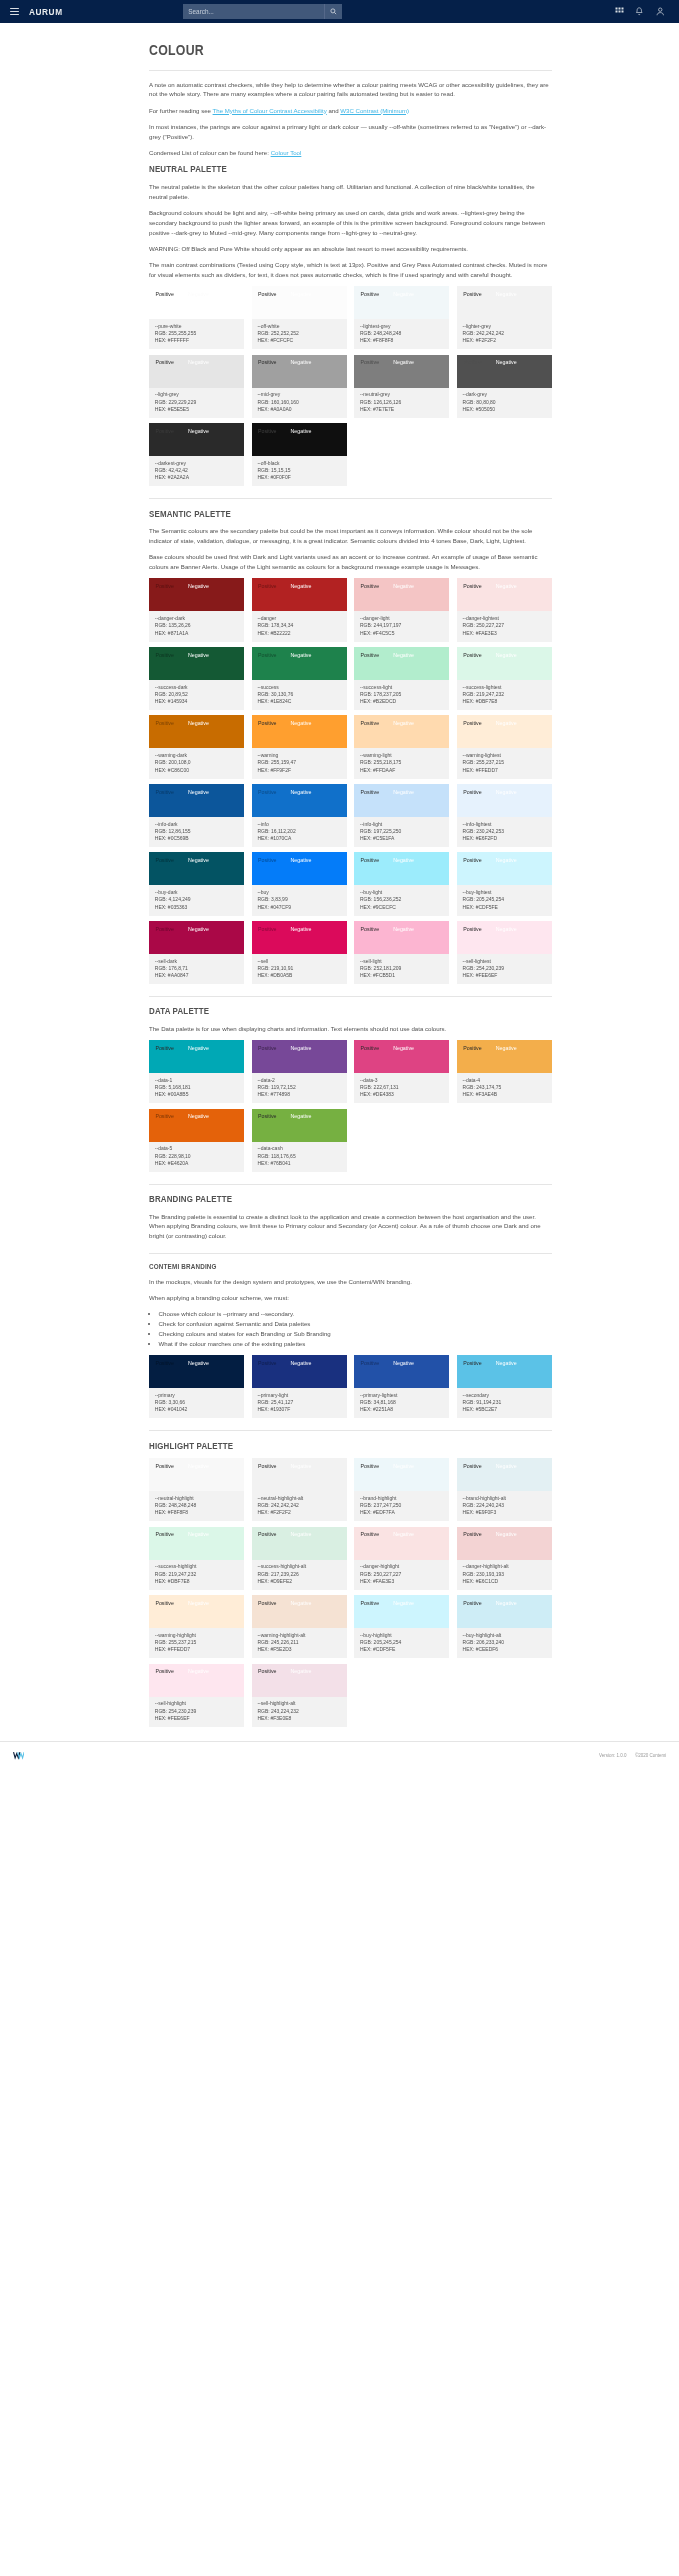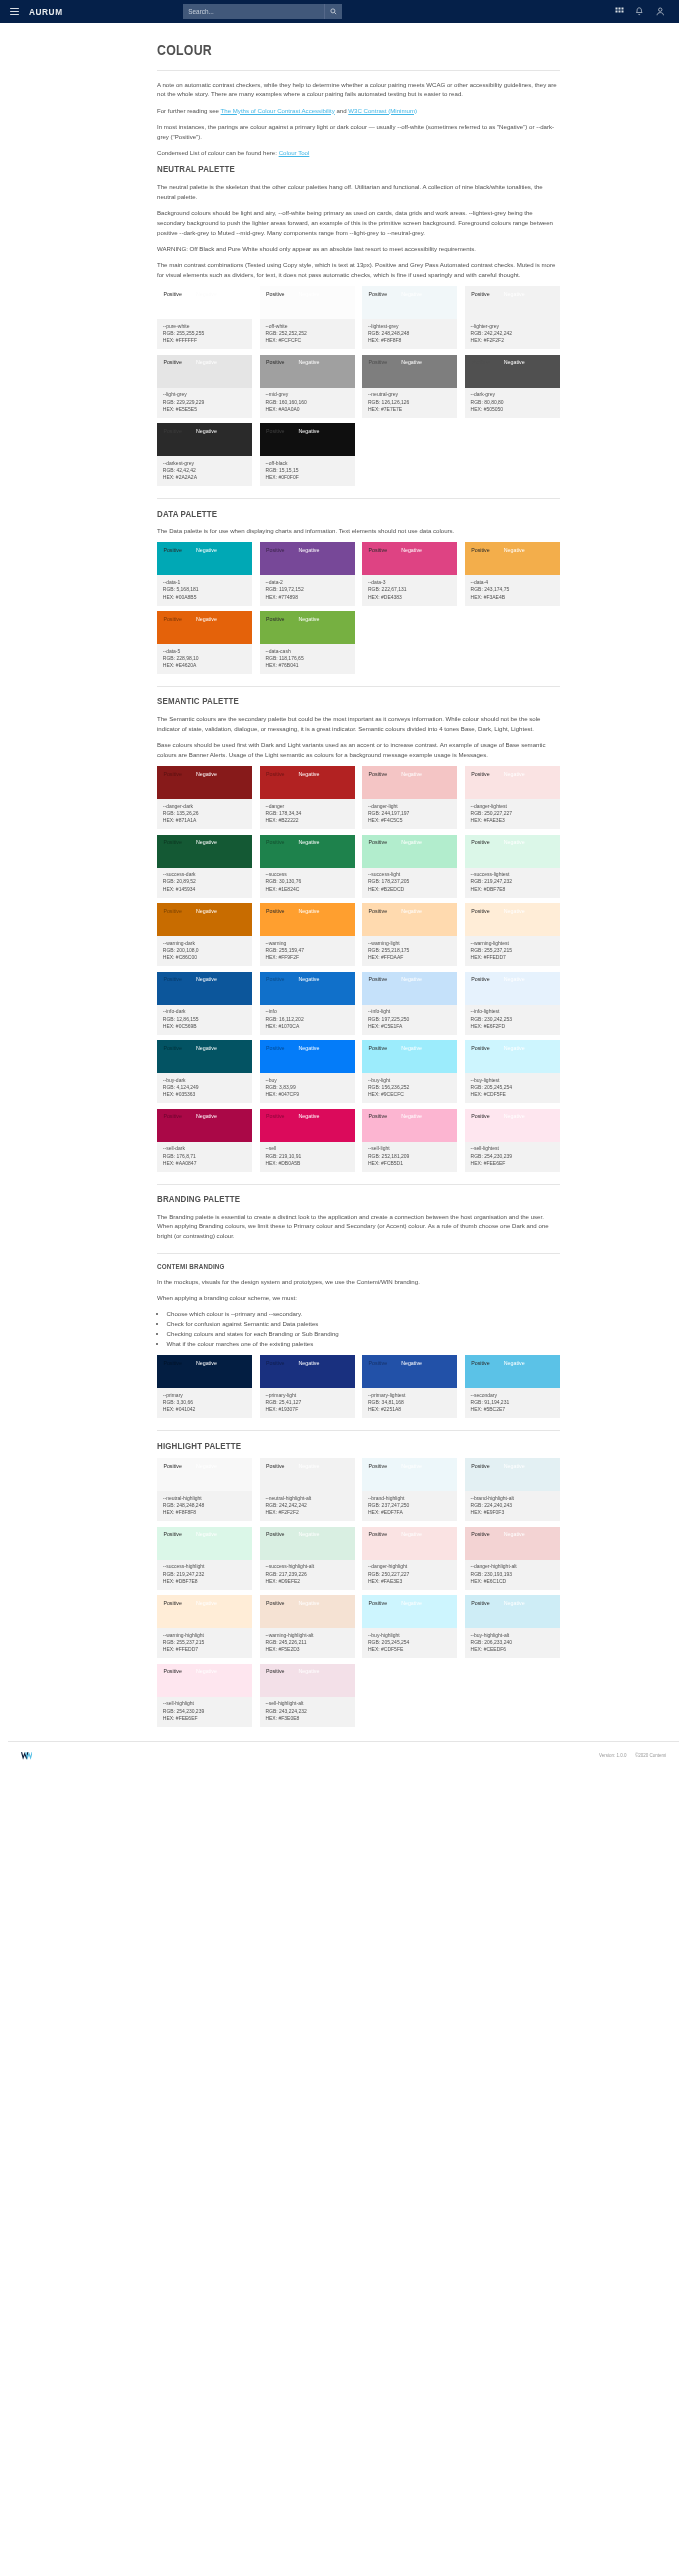--- a/index.html
+++ b/index.html
@@ -69,21 +69,21 @@
     display: flex;
     align-items: center;
     gap: 11.7px;
     padding-right: 5.3px;
   }
   .tb-icon { cursor: pointer; display: flex; align-items: center; }
 
   
   .page {
     width: 679px;
-    padding: 0 0 0 8px;
+    padding: 0 0 0 0;
   }
   .content {
     width: 403px;
     margin: 0 0 0 149px;
     padding-top: 19px;
   }
   h1.page-title {
     font-size: 14px;
     font-weight: bold;
     letter-spacing: 0.3px;
@@ -364,359 +364,359 @@
               <div class="swatch-meta">
                 <span class="meta-line">--off-black</span>
                 <span class="meta-line">RGB: 15,15,15</span>
                 <span class="meta-line">HEX: #0F0F0F</span>
               </div>
             </div>
           </div>
         </div>
         <div class="section">
           <hr class="section-divider">
-          <h2 class="section-title">DATA PALETTE</h2>
-          <p class="copy">The Data palette is for use when displaying charts and information. Text elements should not use data colours.</p>
+          <h2 class="section-title">SEMANTIC PALETTE</h2>
+          <p class="copy">The Semantic colours are the secondary palette but could be the most important as it conveys information. While colour should not be the sole indicator of state, validation, dialogue, or messaging, it is a great indicator. Semantic colours divided into 4 tones Base, Dark, Light, Lightest.</p>
+          <p class="copy">Base colours should be used first with Dark and Light variants used as an accent or to increase contrast. An example of usage of Base semantic colours are Banner Alerts. Usage of the Light semantic as colours for a background message example usage is Messages.</p>
           <div class="swatch-grid">
             <div class="swatch">
-              <div class="swatch-chip" style="background: rgb(0, 168, 181);">
-                <span class="chip-lbl chip-pos" style="color: rgb(42, 42, 42);">Positive</span>
-                <span class="chip-lbl chip-neg" style="color: rgb(255, 255, 255);">Negative</span>
-              </div>
-              <div class="swatch-meta">
-                <span class="meta-line">--data-1</span>
-                <span class="meta-line">RGB: 5,168,181</span>
-                <span class="meta-line">HEX: #00A8B5</span>
-              </div>
-            </div>
-            <div class="swatch">
-              <div class="swatch-chip" style="background: rgb(119, 72, 152);">
-                <span class="chip-lbl chip-pos" style="color: rgb(58, 34, 73);">Positive</span>
-                <span class="chip-lbl chip-neg" style="color: rgb(255, 255, 255);">Negative</span>
-              </div>
-              <div class="swatch-meta">
-                <span class="meta-line">--data-2</span>
-                <span class="meta-line">RGB: 119,72,152</span>
-                <span class="meta-line">HEX: #774898</span>
-              </div>
-            </div>
-            <div class="swatch">
-              <div class="swatch-chip" style="background: rgb(222, 67, 131);">
-                <span class="chip-lbl chip-pos" style="color: rgb(42, 42, 42);">Positive</span>
-                <span class="chip-lbl chip-neg" style="color: rgb(255, 255, 255);">Negative</span>
-              </div>
-              <div class="swatch-meta">
-                <span class="meta-line">--data-3</span>
-                <span class="meta-line">RGB: 222,67,131</span>
-                <span class="meta-line">HEX: #DE4383</span>
-              </div>
-            </div>
-            <div class="swatch">
-              <div class="swatch-chip" style="background: rgb(243, 174, 75);">
-                <span class="chip-lbl chip-pos" style="color: rgb(42, 42, 42);">Positive</span>
-                <span class="chip-lbl chip-neg" style="color: rgb(255, 255, 255);">Negative</span>
-              </div>
-              <div class="swatch-meta">
-                <span class="meta-line">--data-4</span>
-                <span class="meta-line">RGB: 243,174,75</span>
-                <span class="meta-line">HEX: #F3AE4B</span>
-              </div>
-            </div>
-            <div class="swatch">
-              <div class="swatch-chip" style="background: rgb(228, 98, 10);">
-                <span class="chip-lbl chip-pos" style="color: rgb(125, 54, 5);">Positive</span>
-                <span class="chip-lbl chip-neg" style="color: rgb(255, 255, 255);">Negative</span>
-              </div>
-              <div class="swatch-meta">
-                <span class="meta-line">--data-5</span>
-                <span class="meta-line">RGB: 228,98,10</span>
-                <span class="meta-line">HEX: #E4620A</span>
-              </div>
-            </div>
-            <div class="swatch">
-              <div class="swatch-chip" style="background: rgb(118, 176, 65);">
-                <span class="chip-lbl chip-pos" style="color: rgb(42, 42, 42);">Positive</span>
-                <span class="chip-lbl chip-neg" style="color: rgb(255, 255, 255);">Negative</span>
-              </div>
-              <div class="swatch-meta">
-                <span class="meta-line">--data-cash</span>
-                <span class="meta-line">RGB: 118,176,65</span>
-                <span class="meta-line">HEX: #76B041</span>
+              <div class="swatch-chip" style="background: rgb(135, 26, 26);">
+                <span class="chip-lbl chip-pos" style="color: rgb(90, 16, 16);">Positive</span>
+                <span class="chip-lbl chip-neg" style="color: rgb(255, 255, 255);">Negative</span>
+              </div>
+              <div class="swatch-meta">
+                <span class="meta-line">--danger-dark</span>
+                <span class="meta-line">RGB: 135,26,26</span>
+                <span class="meta-line">HEX: #871A1A</span>
+              </div>
+            </div>
+            <div class="swatch">
+              <div class="swatch-chip" style="background: rgb(178, 34, 34);">
+                <span class="chip-lbl chip-pos" style="color: rgb(110, 20, 20);">Positive</span>
+                <span class="chip-lbl chip-neg" style="color: rgb(255, 255, 255);">Negative</span>
+              </div>
+              <div class="swatch-meta">
+                <span class="meta-line">--danger</span>
+                <span class="meta-line">RGB: 178,34,34</span>
+                <span class="meta-line">HEX: #B22222</span>
+              </div>
+            </div>
+            <div class="swatch">
+              <div class="swatch-chip" style="background: rgb(244, 197, 197);">
+                <span class="chip-lbl chip-pos" style="color: rgb(42, 42, 42);">Positive</span>
+                <span class="chip-lbl chip-neg" style="color: rgb(255, 255, 255);">Negative</span>
+              </div>
+              <div class="swatch-meta">
+                <span class="meta-line">--danger-light</span>
+                <span class="meta-line">RGB: 244,197,197</span>
+                <span class="meta-line">HEX: #F4C5C5</span>
+              </div>
+            </div>
+            <div class="swatch">
+              <div class="swatch-chip" style="background: rgb(250, 227, 227);">
+                <span class="chip-lbl chip-pos" style="color: rgb(42, 42, 42);">Positive</span>
+                <span class="chip-lbl chip-neg" style="color: rgb(255, 255, 255);">Negative</span>
+              </div>
+              <div class="swatch-meta">
+                <span class="meta-line">--danger-lightest</span>
+                <span class="meta-line">RGB: 250,227,227</span>
+                <span class="meta-line">HEX: #FAE3E3</span>
+              </div>
+            </div>
+            <div class="swatch">
+              <div class="swatch-chip" style="background: rgb(20, 89, 52);">
+                <span class="chip-lbl chip-pos" style="color: rgb(12, 53, 32);">Positive</span>
+                <span class="chip-lbl chip-neg" style="color: rgb(255, 255, 255);">Negative</span>
+              </div>
+              <div class="swatch-meta">
+                <span class="meta-line">--success-dark</span>
+                <span class="meta-line">RGB: 20,89,52</span>
+                <span class="meta-line">HEX: #145934</span>
+              </div>
+            </div>
+            <div class="swatch">
+              <div class="swatch-chip" style="background: rgb(30, 130, 76);">
+                <span class="chip-lbl chip-pos" style="color: rgb(18, 78, 46);">Positive</span>
+                <span class="chip-lbl chip-neg" style="color: rgb(255, 255, 255);">Negative</span>
+              </div>
+              <div class="swatch-meta">
+                <span class="meta-line">--success</span>
+                <span class="meta-line">RGB: 30,130,76</span>
+                <span class="meta-line">HEX: #1E824C</span>
+              </div>
+            </div>
+            <div class="swatch">
+              <div class="swatch-chip" style="background: rgb(178, 237, 205);">
+                <span class="chip-lbl chip-pos" style="color: rgb(42, 42, 42);">Positive</span>
+                <span class="chip-lbl chip-neg" style="color: rgb(255, 255, 255);">Negative</span>
+              </div>
+              <div class="swatch-meta">
+                <span class="meta-line">--success-light</span>
+                <span class="meta-line">RGB: 178,237,205</span>
+                <span class="meta-line">HEX: #B2EDCD</span>
+              </div>
+            </div>
+            <div class="swatch">
+              <div class="swatch-chip" style="background: rgb(219, 247, 232);">
+                <span class="chip-lbl chip-pos" style="color: rgb(42, 42, 42);">Positive</span>
+                <span class="chip-lbl chip-neg" style="color: rgb(255, 255, 255);">Negative</span>
+              </div>
+              <div class="swatch-meta">
+                <span class="meta-line">--success-lightest</span>
+                <span class="meta-line">RGB: 219,247,232</span>
+                <span class="meta-line">HEX: #DBF7E8</span>
+              </div>
+            </div>
+            <div class="swatch">
+              <div class="swatch-chip" style="background: rgb(200, 108, 0);">
+                <span class="chip-lbl chip-pos" style="color: rgb(125, 67, 0);">Positive</span>
+                <span class="chip-lbl chip-neg" style="color: rgb(255, 255, 255);">Negative</span>
+              </div>
+              <div class="swatch-meta">
+                <span class="meta-line">--warning-dark</span>
+                <span class="meta-line">RGB: 200,108,0</span>
+                <span class="meta-line">HEX: #C86C00</span>
+              </div>
+            </div>
+            <div class="swatch">
+              <div class="swatch-chip" style="background: rgb(255, 159, 47);">
+                <span class="chip-lbl chip-pos" style="color: rgb(42, 42, 42);">Positive</span>
+                <span class="chip-lbl chip-neg" style="color: rgb(255, 255, 255);">Negative</span>
+              </div>
+              <div class="swatch-meta">
+                <span class="meta-line">--warning</span>
+                <span class="meta-line">RGB: 255,159,47</span>
+                <span class="meta-line">HEX: #FF9F2F</span>
+              </div>
+            </div>
+            <div class="swatch">
+              <div class="swatch-chip" style="background: rgb(255, 218, 175);">
+                <span class="chip-lbl chip-pos" style="color: rgb(42, 42, 42);">Positive</span>
+                <span class="chip-lbl chip-neg" style="color: rgb(255, 255, 255);">Negative</span>
+              </div>
+              <div class="swatch-meta">
+                <span class="meta-line">--warning-light</span>
+                <span class="meta-line">RGB: 255,218,175</span>
+                <span class="meta-line">HEX: #FFDAAF</span>
+              </div>
+            </div>
+            <div class="swatch">
+              <div class="swatch-chip" style="background: rgb(255, 237, 215);">
+                <span class="chip-lbl chip-pos" style="color: rgb(42, 42, 42);">Positive</span>
+                <span class="chip-lbl chip-neg" style="color: rgb(255, 255, 255);">Negative</span>
+              </div>
+              <div class="swatch-meta">
+                <span class="meta-line">--warning-lightest</span>
+                <span class="meta-line">RGB: 255,237,215</span>
+                <span class="meta-line">HEX: #FFEDD7</span>
+              </div>
+            </div>
+            <div class="swatch">
+              <div class="swatch-chip" style="background: rgb(12, 86, 155);">
+                <span class="chip-lbl chip-pos" style="color: rgb(7, 58, 105);">Positive</span>
+                <span class="chip-lbl chip-neg" style="color: rgb(255, 255, 255);">Negative</span>
+              </div>
+              <div class="swatch-meta">
+                <span class="meta-line">--info-dark</span>
+                <span class="meta-line">RGB: 12,86,155</span>
+                <span class="meta-line">HEX: #0C569B</span>
+              </div>
+            </div>
+            <div class="swatch">
+              <div class="swatch-chip" style="background: rgb(16, 112, 202);">
+                <span class="chip-lbl chip-pos" style="color: rgb(10, 74, 135);">Positive</span>
+                <span class="chip-lbl chip-neg" style="color: rgb(255, 255, 255);">Negative</span>
+              </div>
+              <div class="swatch-meta">
+                <span class="meta-line">--info</span>
+                <span class="meta-line">RGB: 16,112,202</span>
+                <span class="meta-line">HEX: #1070CA</span>
+              </div>
+            </div>
+            <div class="swatch">
+              <div class="swatch-chip" style="background: rgb(197, 225, 250);">
+                <span class="chip-lbl chip-pos" style="color: rgb(42, 42, 42);">Positive</span>
+                <span class="chip-lbl chip-neg" style="color: rgb(255, 255, 255);">Negative</span>
+              </div>
+              <div class="swatch-meta">
+                <span class="meta-line">--info-light</span>
+                <span class="meta-line">RGB: 197,225,250</span>
+                <span class="meta-line">HEX: #C5E1FA</span>
+              </div>
+            </div>
+            <div class="swatch">
+              <div class="swatch-chip" style="background: rgb(230, 242, 253);">
+                <span class="chip-lbl chip-pos" style="color: rgb(42, 42, 42);">Positive</span>
+                <span class="chip-lbl chip-neg" style="color: rgb(255, 255, 255);">Negative</span>
+              </div>
+              <div class="swatch-meta">
+                <span class="meta-line">--info-lightest</span>
+                <span class="meta-line">RGB: 230,242,253</span>
+                <span class="meta-line">HEX: #E6F2FD</span>
+              </div>
+            </div>
+            <div class="swatch">
+              <div class="swatch-chip" style="background: rgb(3, 83, 99);">
+                <span class="chip-lbl chip-pos" style="color: rgb(2, 50, 60);">Positive</span>
+                <span class="chip-lbl chip-neg" style="color: rgb(255, 255, 255);">Negative</span>
+              </div>
+              <div class="swatch-meta">
+                <span class="meta-line">--buy-dark</span>
+                <span class="meta-line">RGB: 4,124,249</span>
+                <span class="meta-line">HEX: #035363</span>
+              </div>
+            </div>
+            <div class="swatch">
+              <div class="swatch-chip" style="background: rgb(4, 124, 249);">
+                <span class="chip-lbl chip-pos" style="color: rgb(2, 74, 149);">Positive</span>
+                <span class="chip-lbl chip-neg" style="color: rgb(255, 255, 255);">Negative</span>
+              </div>
+              <div class="swatch-meta">
+                <span class="meta-line">--buy</span>
+                <span class="meta-line">RGB: 3,83,99</span>
+                <span class="meta-line">HEX: #047CF9</span>
+              </div>
+            </div>
+            <div class="swatch">
+              <div class="swatch-chip" style="background: rgb(156, 236, 252);">
+                <span class="chip-lbl chip-pos" style="color: rgb(42, 42, 42);">Positive</span>
+                <span class="chip-lbl chip-neg" style="color: rgb(255, 255, 255);">Negative</span>
+              </div>
+              <div class="swatch-meta">
+                <span class="meta-line">--buy-light</span>
+                <span class="meta-line">RGB: 156,236,252</span>
+                <span class="meta-line">HEX: #9CECFC</span>
+              </div>
+            </div>
+            <div class="swatch">
+              <div class="swatch-chip" style="background: rgb(205, 245, 254);">
+                <span class="chip-lbl chip-pos" style="color: rgb(42, 42, 42);">Positive</span>
+                <span class="chip-lbl chip-neg" style="color: rgb(255, 255, 255);">Negative</span>
+              </div>
+              <div class="swatch-meta">
+                <span class="meta-line">--buy-lightest</span>
+                <span class="meta-line">RGB: 205,245,254</span>
+                <span class="meta-line">HEX: #CDF5FE</span>
+              </div>
+            </div>
+            <div class="swatch">
+              <div class="swatch-chip" style="background: rgb(170, 8, 71);">
+                <span class="chip-lbl chip-pos" style="color: rgb(107, 5, 45);">Positive</span>
+                <span class="chip-lbl chip-neg" style="color: rgb(255, 255, 255);">Negative</span>
+              </div>
+              <div class="swatch-meta">
+                <span class="meta-line">--sell-dark</span>
+                <span class="meta-line">RGB: 176,8,71</span>
+                <span class="meta-line">HEX: #AA0847</span>
+              </div>
+            </div>
+            <div class="swatch">
+              <div class="swatch-chip" style="background: rgb(219, 10, 91);">
+                <span class="chip-lbl chip-pos" style="color: rgb(138, 6, 57);">Positive</span>
+                <span class="chip-lbl chip-neg" style="color: rgb(255, 255, 255);">Negative</span>
+              </div>
+              <div class="swatch-meta">
+                <span class="meta-line">--sell</span>
+                <span class="meta-line">RGB: 219,10,91</span>
+                <span class="meta-line">HEX: #DB0A5B</span>
+              </div>
+            </div>
+            <div class="swatch">
+              <div class="swatch-chip" style="background: rgb(252, 181, 209);">
+                <span class="chip-lbl chip-pos" style="color: rgb(42, 42, 42);">Positive</span>
+                <span class="chip-lbl chip-neg" style="color: rgb(255, 255, 255);">Negative</span>
+              </div>
+              <div class="swatch-meta">
+                <span class="meta-line">--sell-light</span>
+                <span class="meta-line">RGB: 252,181,209</span>
+                <span class="meta-line">HEX: #FCB5D1</span>
+              </div>
+            </div>
+            <div class="swatch">
+              <div class="swatch-chip" style="background: rgb(254, 230, 239);">
+                <span class="chip-lbl chip-pos" style="color: rgb(42, 42, 42);">Positive</span>
+                <span class="chip-lbl chip-neg" style="color: rgb(255, 255, 255);">Negative</span>
+              </div>
+              <div class="swatch-meta">
+                <span class="meta-line">--sell-lightest</span>
+                <span class="meta-line">RGB: 254,230,239</span>
+                <span class="meta-line">HEX: #FEE6EF</span>
               </div>
             </div>
           </div>
         </div>
         <div class="section">
           <hr class="section-divider">
-          <h2 class="section-title">SEMANTIC PALETTE</h2>
-          <p class="copy">The Semantic colours are the secondary palette but could be the most important as it conveys information. While colour should not be the sole indicator of state, validation, dialogue, or messaging, it is a great indicator. Semantic colours divided into 4 tones Base, Dark, Light, Lightest.</p>
-          <p class="copy">Base colours should be used first with Dark and Light variants used as an accent or to increase contrast. An example of usage of Base semantic colours are Banner Alerts. Usage of the Light semantic as colours for a background message example usage is Messages.</p>
+          <h2 class="section-title">DATA PALETTE</h2>
+          <p class="copy">The Data palette is for use when displaying charts and information. Text elements should not use data colours.</p>
           <div class="swatch-grid">
             <div class="swatch">
-              <div class="swatch-chip" style="background: rgb(135, 26, 26);">
-                <span class="chip-lbl chip-pos" style="color: rgb(90, 16, 16);">Positive</span>
-                <span class="chip-lbl chip-neg" style="color: rgb(255, 255, 255);">Negative</span>
-              </div>
-              <div class="swatch-meta">
-                <span class="meta-line">--danger-dark</span>
-                <span class="meta-line">RGB: 135,26,26</span>
-                <span class="meta-line">HEX: #871A1A</span>
-              </div>
-            </div>
-            <div class="swatch">
-              <div class="swatch-chip" style="background: rgb(178, 34, 34);">
-                <span class="chip-lbl chip-pos" style="color: rgb(110, 20, 20);">Positive</span>
-                <span class="chip-lbl chip-neg" style="color: rgb(255, 255, 255);">Negative</span>
-              </div>
-              <div class="swatch-meta">
-                <span class="meta-line">--danger</span>
-                <span class="meta-line">RGB: 178,34,34</span>
-                <span class="meta-line">HEX: #B22222</span>
-              </div>
-            </div>
-            <div class="swatch">
-              <div class="swatch-chip" style="background: rgb(244, 197, 197);">
-                <span class="chip-lbl chip-pos" style="color: rgb(42, 42, 42);">Positive</span>
-                <span class="chip-lbl chip-neg" style="color: rgb(255, 255, 255);">Negative</span>
-              </div>
-              <div class="swatch-meta">
-                <span class="meta-line">--danger-light</span>
-                <span class="meta-line">RGB: 244,197,197</span>
-                <span class="meta-line">HEX: #F4C5C5</span>
-              </div>
-            </div>
-            <div class="swatch">
-              <div class="swatch-chip" style="background: rgb(250, 227, 227);">
-                <span class="chip-lbl chip-pos" style="color: rgb(42, 42, 42);">Positive</span>
-                <span class="chip-lbl chip-neg" style="color: rgb(255, 255, 255);">Negative</span>
-              </div>
-              <div class="swatch-meta">
-                <span class="meta-line">--danger-lightest</span>
-                <span class="meta-line">RGB: 250,227,227</span>
-                <span class="meta-line">HEX: #FAE3E3</span>
-              </div>
-            </div>
-            <div class="swatch">
-              <div class="swatch-chip" style="background: rgb(20, 89, 52);">
-                <span class="chip-lbl chip-pos" style="color: rgb(12, 53, 32);">Positive</span>
-                <span class="chip-lbl chip-neg" style="color: rgb(255, 255, 255);">Negative</span>
-              </div>
-              <div class="swatch-meta">
-                <span class="meta-line">--success-dark</span>
-                <span class="meta-line">RGB: 20,89,52</span>
-                <span class="meta-line">HEX: #145934</span>
-              </div>
-            </div>
-            <div class="swatch">
-              <div class="swatch-chip" style="background: rgb(30, 130, 76);">
-                <span class="chip-lbl chip-pos" style="color: rgb(18, 78, 46);">Positive</span>
-                <span class="chip-lbl chip-neg" style="color: rgb(255, 255, 255);">Negative</span>
-              </div>
-              <div class="swatch-meta">
-                <span class="meta-line">--success</span>
-                <span class="meta-line">RGB: 30,130,76</span>
-                <span class="meta-line">HEX: #1E824C</span>
-              </div>
-            </div>
-            <div class="swatch">
-              <div class="swatch-chip" style="background: rgb(178, 237, 205);">
-                <span class="chip-lbl chip-pos" style="color: rgb(42, 42, 42);">Positive</span>
-                <span class="chip-lbl chip-neg" style="color: rgb(255, 255, 255);">Negative</span>
-              </div>
-              <div class="swatch-meta">
-                <span class="meta-line">--success-light</span>
-                <span class="meta-line">RGB: 178,237,205</span>
-                <span class="meta-line">HEX: #B2EDCD</span>
-              </div>
-            </div>
-            <div class="swatch">
-              <div class="swatch-chip" style="background: rgb(219, 247, 232);">
-                <span class="chip-lbl chip-pos" style="color: rgb(42, 42, 42);">Positive</span>
-                <span class="chip-lbl chip-neg" style="color: rgb(255, 255, 255);">Negative</span>
-              </div>
-              <div class="swatch-meta">
-                <span class="meta-line">--success-lightest</span>
-                <span class="meta-line">RGB: 219,247,232</span>
-                <span class="meta-line">HEX: #DBF7E8</span>
-              </div>
-            </div>
-            <div class="swatch">
-              <div class="swatch-chip" style="background: rgb(200, 108, 0);">
-                <span class="chip-lbl chip-pos" style="color: rgb(125, 67, 0);">Positive</span>
-                <span class="chip-lbl chip-neg" style="color: rgb(255, 255, 255);">Negative</span>
-              </div>
-              <div class="swatch-meta">
-                <span class="meta-line">--warning-dark</span>
-                <span class="meta-line">RGB: 200,108,0</span>
-                <span class="meta-line">HEX: #C86C00</span>
-              </div>
-            </div>
-            <div class="swatch">
-              <div class="swatch-chip" style="background: rgb(255, 159, 47);">
-                <span class="chip-lbl chip-pos" style="color: rgb(42, 42, 42);">Positive</span>
-                <span class="chip-lbl chip-neg" style="color: rgb(255, 255, 255);">Negative</span>
-              </div>
-              <div class="swatch-meta">
-                <span class="meta-line">--warning</span>
-                <span class="meta-line">RGB: 255,159,47</span>
-                <span class="meta-line">HEX: #FF9F2F</span>
-              </div>
-            </div>
-            <div class="swatch">
-              <div class="swatch-chip" style="background: rgb(255, 218, 175);">
-                <span class="chip-lbl chip-pos" style="color: rgb(42, 42, 42);">Positive</span>
-                <span class="chip-lbl chip-neg" style="color: rgb(255, 255, 255);">Negative</span>
-              </div>
-              <div class="swatch-meta">
-                <span class="meta-line">--warning-light</span>
-                <span class="meta-line">RGB: 255,218,175</span>
-                <span class="meta-line">HEX: #FFDAAF</span>
-              </div>
-            </div>
-            <div class="swatch">
-              <div class="swatch-chip" style="background: rgb(255, 237, 215);">
-                <span class="chip-lbl chip-pos" style="color: rgb(42, 42, 42);">Positive</span>
-                <span class="chip-lbl chip-neg" style="color: rgb(255, 255, 255);">Negative</span>
-              </div>
-              <div class="swatch-meta">
-                <span class="meta-line">--warning-lightest</span>
-                <span class="meta-line">RGB: 255,237,215</span>
-                <span class="meta-line">HEX: #FFEDD7</span>
-              </div>
-            </div>
-            <div class="swatch">
-              <div class="swatch-chip" style="background: rgb(12, 86, 155);">
-                <span class="chip-lbl chip-pos" style="color: rgb(7, 58, 105);">Positive</span>
-                <span class="chip-lbl chip-neg" style="color: rgb(255, 255, 255);">Negative</span>
-              </div>
-              <div class="swatch-meta">
-                <span class="meta-line">--info-dark</span>
-                <span class="meta-line">RGB: 12,86,155</span>
-                <span class="meta-line">HEX: #0C569B</span>
-              </div>
-            </div>
-            <div class="swatch">
-              <div class="swatch-chip" style="background: rgb(16, 112, 202);">
-                <span class="chip-lbl chip-pos" style="color: rgb(10, 74, 135);">Positive</span>
-                <span class="chip-lbl chip-neg" style="color: rgb(255, 255, 255);">Negative</span>
-              </div>
-              <div class="swatch-meta">
-                <span class="meta-line">--info</span>
-                <span class="meta-line">RGB: 16,112,202</span>
-                <span class="meta-line">HEX: #1070CA</span>
-              </div>
-            </div>
-            <div class="swatch">
-              <div class="swatch-chip" style="background: rgb(197, 225, 250);">
-                <span class="chip-lbl chip-pos" style="color: rgb(42, 42, 42);">Positive</span>
-                <span class="chip-lbl chip-neg" style="color: rgb(255, 255, 255);">Negative</span>
-              </div>
-              <div class="swatch-meta">
-                <span class="meta-line">--info-light</span>
-                <span class="meta-line">RGB: 197,225,250</span>
-                <span class="meta-line">HEX: #C5E1FA</span>
-              </div>
-            </div>
-            <div class="swatch">
-              <div class="swatch-chip" style="background: rgb(230, 242, 253);">
-                <span class="chip-lbl chip-pos" style="color: rgb(42, 42, 42);">Positive</span>
-                <span class="chip-lbl chip-neg" style="color: rgb(255, 255, 255);">Negative</span>
-              </div>
-              <div class="swatch-meta">
-                <span class="meta-line">--info-lightest</span>
-                <span class="meta-line">RGB: 230,242,253</span>
-                <span class="meta-line">HEX: #E6F2FD</span>
-              </div>
-            </div>
-            <div class="swatch">
-              <div class="swatch-chip" style="background: rgb(3, 83, 99);">
-                <span class="chip-lbl chip-pos" style="color: rgb(2, 50, 60);">Positive</span>
-                <span class="chip-lbl chip-neg" style="color: rgb(255, 255, 255);">Negative</span>
-              </div>
-              <div class="swatch-meta">
-                <span class="meta-line">--buy-dark</span>
-                <span class="meta-line">RGB: 4,124,249</span>
-                <span class="meta-line">HEX: #035363</span>
-              </div>
-            </div>
-            <div class="swatch">
-              <div class="swatch-chip" style="background: rgb(4, 124, 249);">
-                <span class="chip-lbl chip-pos" style="color: rgb(2, 74, 149);">Positive</span>
-                <span class="chip-lbl chip-neg" style="color: rgb(255, 255, 255);">Negative</span>
-              </div>
-              <div class="swatch-meta">
-                <span class="meta-line">--buy</span>
-                <span class="meta-line">RGB: 3,83,99</span>
-                <span class="meta-line">HEX: #047CF9</span>
-              </div>
-            </div>
-            <div class="swatch">
-              <div class="swatch-chip" style="background: rgb(156, 236, 252);">
-                <span class="chip-lbl chip-pos" style="color: rgb(42, 42, 42);">Positive</span>
-                <span class="chip-lbl chip-neg" style="color: rgb(255, 255, 255);">Negative</span>
-              </div>
-              <div class="swatch-meta">
-                <span class="meta-line">--buy-light</span>
-                <span class="meta-line">RGB: 156,236,252</span>
-                <span class="meta-line">HEX: #9CECFC</span>
-              </div>
-            </div>
-            <div class="swatch">
-              <div class="swatch-chip" style="background: rgb(205, 245, 254);">
-                <span class="chip-lbl chip-pos" style="color: rgb(42, 42, 42);">Positive</span>
-                <span class="chip-lbl chip-neg" style="color: rgb(255, 255, 255);">Negative</span>
-              </div>
-              <div class="swatch-meta">
-                <span class="meta-line">--buy-lightest</span>
-                <span class="meta-line">RGB: 205,245,254</span>
-                <span class="meta-line">HEX: #CDF5FE</span>
-              </div>
-            </div>
-            <div class="swatch">
-              <div class="swatch-chip" style="background: rgb(170, 8, 71);">
-                <span class="chip-lbl chip-pos" style="color: rgb(107, 5, 45);">Positive</span>
-                <span class="chip-lbl chip-neg" style="color: rgb(255, 255, 255);">Negative</span>
-              </div>
-              <div class="swatch-meta">
-                <span class="meta-line">--sell-dark</span>
-                <span class="meta-line">RGB: 176,8,71</span>
-                <span class="meta-line">HEX: #AA0847</span>
-              </div>
-            </div>
-            <div class="swatch">
-              <div class="swatch-chip" style="background: rgb(219, 10, 91);">
-                <span class="chip-lbl chip-pos" style="color: rgb(138, 6, 57);">Positive</span>
-                <span class="chip-lbl chip-neg" style="color: rgb(255, 255, 255);">Negative</span>
-              </div>
-              <div class="swatch-meta">
-                <span class="meta-line">--sell</span>
-                <span class="meta-line">RGB: 219,10,91</span>
-                <span class="meta-line">HEX: #DB0A5B</span>
-              </div>
-            </div>
-            <div class="swatch">
-              <div class="swatch-chip" style="background: rgb(252, 181, 209);">
-                <span class="chip-lbl chip-pos" style="color: rgb(42, 42, 42);">Positive</span>
-                <span class="chip-lbl chip-neg" style="color: rgb(255, 255, 255);">Negative</span>
-              </div>
-              <div class="swatch-meta">
-                <span class="meta-line">--sell-light</span>
-                <span class="meta-line">RGB: 252,181,209</span>
-                <span class="meta-line">HEX: #FCB5D1</span>
-              </div>
-            </div>
-            <div class="swatch">
-              <div class="swatch-chip" style="background: rgb(254, 230, 239);">
-                <span class="chip-lbl chip-pos" style="color: rgb(42, 42, 42);">Positive</span>
-                <span class="chip-lbl chip-neg" style="color: rgb(255, 255, 255);">Negative</span>
-              </div>
-              <div class="swatch-meta">
-                <span class="meta-line">--sell-lightest</span>
-                <span class="meta-line">RGB: 254,230,239</span>
-                <span class="meta-line">HEX: #FEE6EF</span>
+              <div class="swatch-chip" style="background: rgb(0, 168, 181);">
+                <span class="chip-lbl chip-pos" style="color: rgb(42, 42, 42);">Positive</span>
+                <span class="chip-lbl chip-neg" style="color: rgb(255, 255, 255);">Negative</span>
+              </div>
+              <div class="swatch-meta">
+                <span class="meta-line">--data-1</span>
+                <span class="meta-line">RGB: 5,168,181</span>
+                <span class="meta-line">HEX: #00A8B5</span>
+              </div>
+            </div>
+            <div class="swatch">
+              <div class="swatch-chip" style="background: rgb(119, 72, 152);">
+                <span class="chip-lbl chip-pos" style="color: rgb(58, 34, 73);">Positive</span>
+                <span class="chip-lbl chip-neg" style="color: rgb(255, 255, 255);">Negative</span>
+              </div>
+              <div class="swatch-meta">
+                <span class="meta-line">--data-2</span>
+                <span class="meta-line">RGB: 119,72,152</span>
+                <span class="meta-line">HEX: #774898</span>
+              </div>
+            </div>
+            <div class="swatch">
+              <div class="swatch-chip" style="background: rgb(222, 67, 131);">
+                <span class="chip-lbl chip-pos" style="color: rgb(42, 42, 42);">Positive</span>
+                <span class="chip-lbl chip-neg" style="color: rgb(255, 255, 255);">Negative</span>
+              </div>
+              <div class="swatch-meta">
+                <span class="meta-line">--data-3</span>
+                <span class="meta-line">RGB: 222,67,131</span>
+                <span class="meta-line">HEX: #DE4383</span>
+              </div>
+            </div>
+            <div class="swatch">
+              <div class="swatch-chip" style="background: rgb(243, 174, 75);">
+                <span class="chip-lbl chip-pos" style="color: rgb(42, 42, 42);">Positive</span>
+                <span class="chip-lbl chip-neg" style="color: rgb(255, 255, 255);">Negative</span>
+              </div>
+              <div class="swatch-meta">
+                <span class="meta-line">--data-4</span>
+                <span class="meta-line">RGB: 243,174,75</span>
+                <span class="meta-line">HEX: #F3AE4B</span>
+              </div>
+            </div>
+            <div class="swatch">
+              <div class="swatch-chip" style="background: rgb(228, 98, 10);">
+                <span class="chip-lbl chip-pos" style="color: rgb(125, 54, 5);">Positive</span>
+                <span class="chip-lbl chip-neg" style="color: rgb(255, 255, 255);">Negative</span>
+              </div>
+              <div class="swatch-meta">
+                <span class="meta-line">--data-5</span>
+                <span class="meta-line">RGB: 228,98,10</span>
+                <span class="meta-line">HEX: #E4620A</span>
+              </div>
+            </div>
+            <div class="swatch">
+              <div class="swatch-chip" style="background: rgb(118, 176, 65);">
+                <span class="chip-lbl chip-pos" style="color: rgb(42, 42, 42);">Positive</span>
+                <span class="chip-lbl chip-neg" style="color: rgb(255, 255, 255);">Negative</span>
+              </div>
+              <div class="swatch-meta">
+                <span class="meta-line">--data-cash</span>
+                <span class="meta-line">RGB: 118,176,65</span>
+                <span class="meta-line">HEX: #76B041</span>
               </div>
             </div>
           </div>
         </div>
         <div class="section">
           <hr class="section-divider">
           <h2 class="section-title">BRANDING PALETTE</h2>
           <p class="copy">The Branding palette is essential to create a distinct look to the application and create a connection between the host organisation and the user. When applying Branding colours, we limit these to Primary colour and Secondary (or Accent) colour. As a rule of thumb choose one Dark and one bright (or contrasting) colour.</p>
         </div>
         <div class="section">

